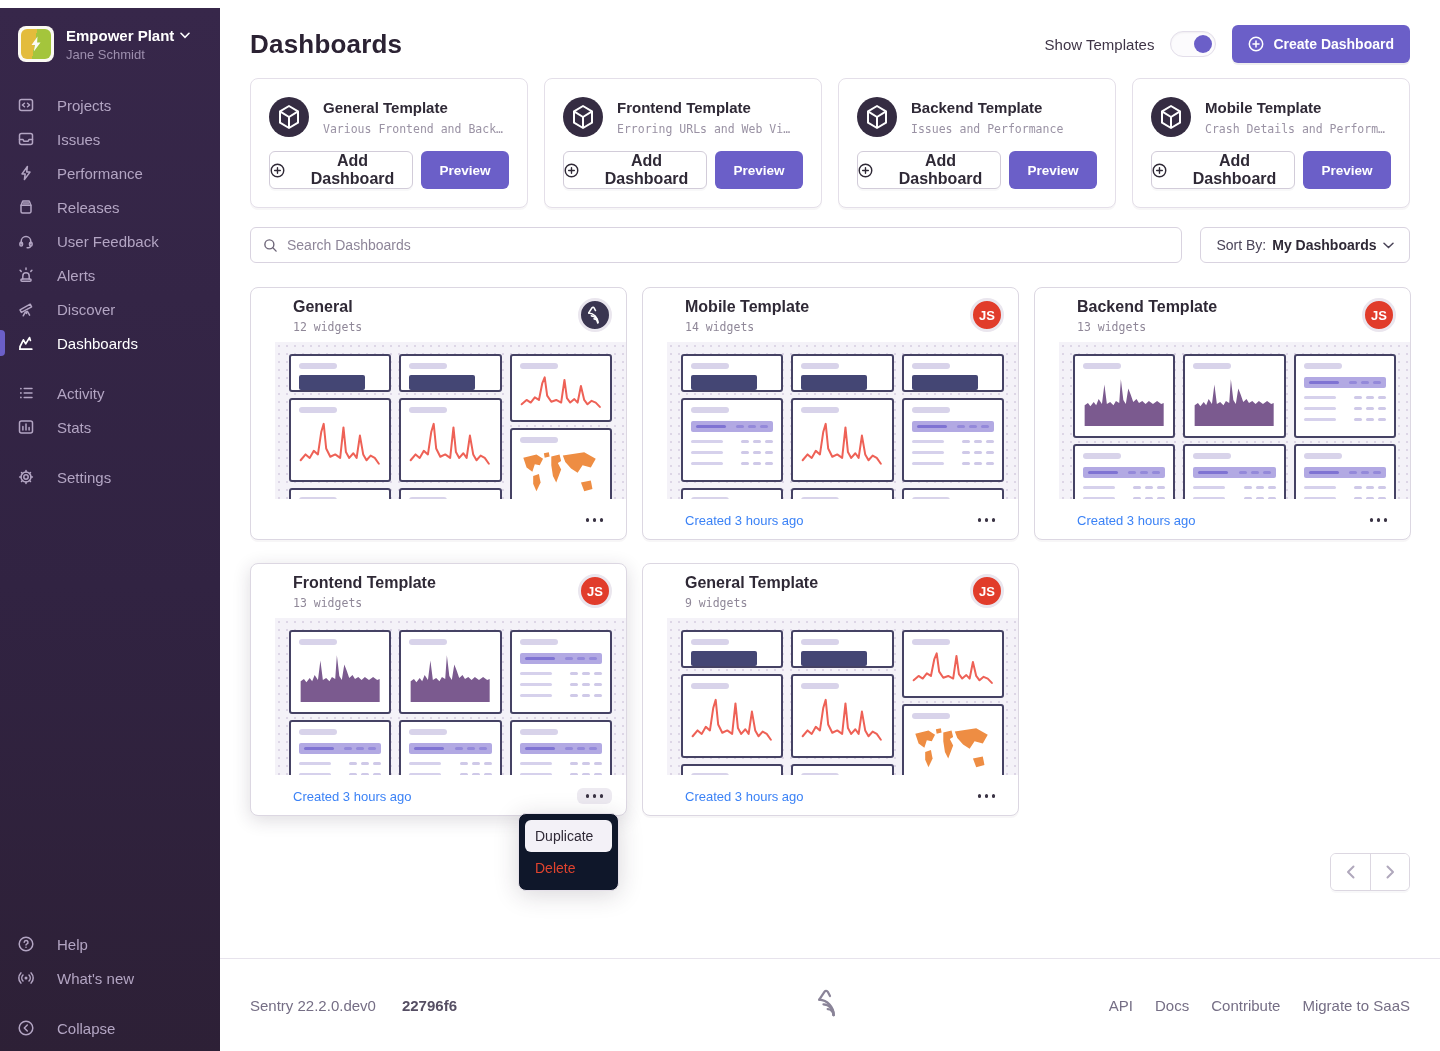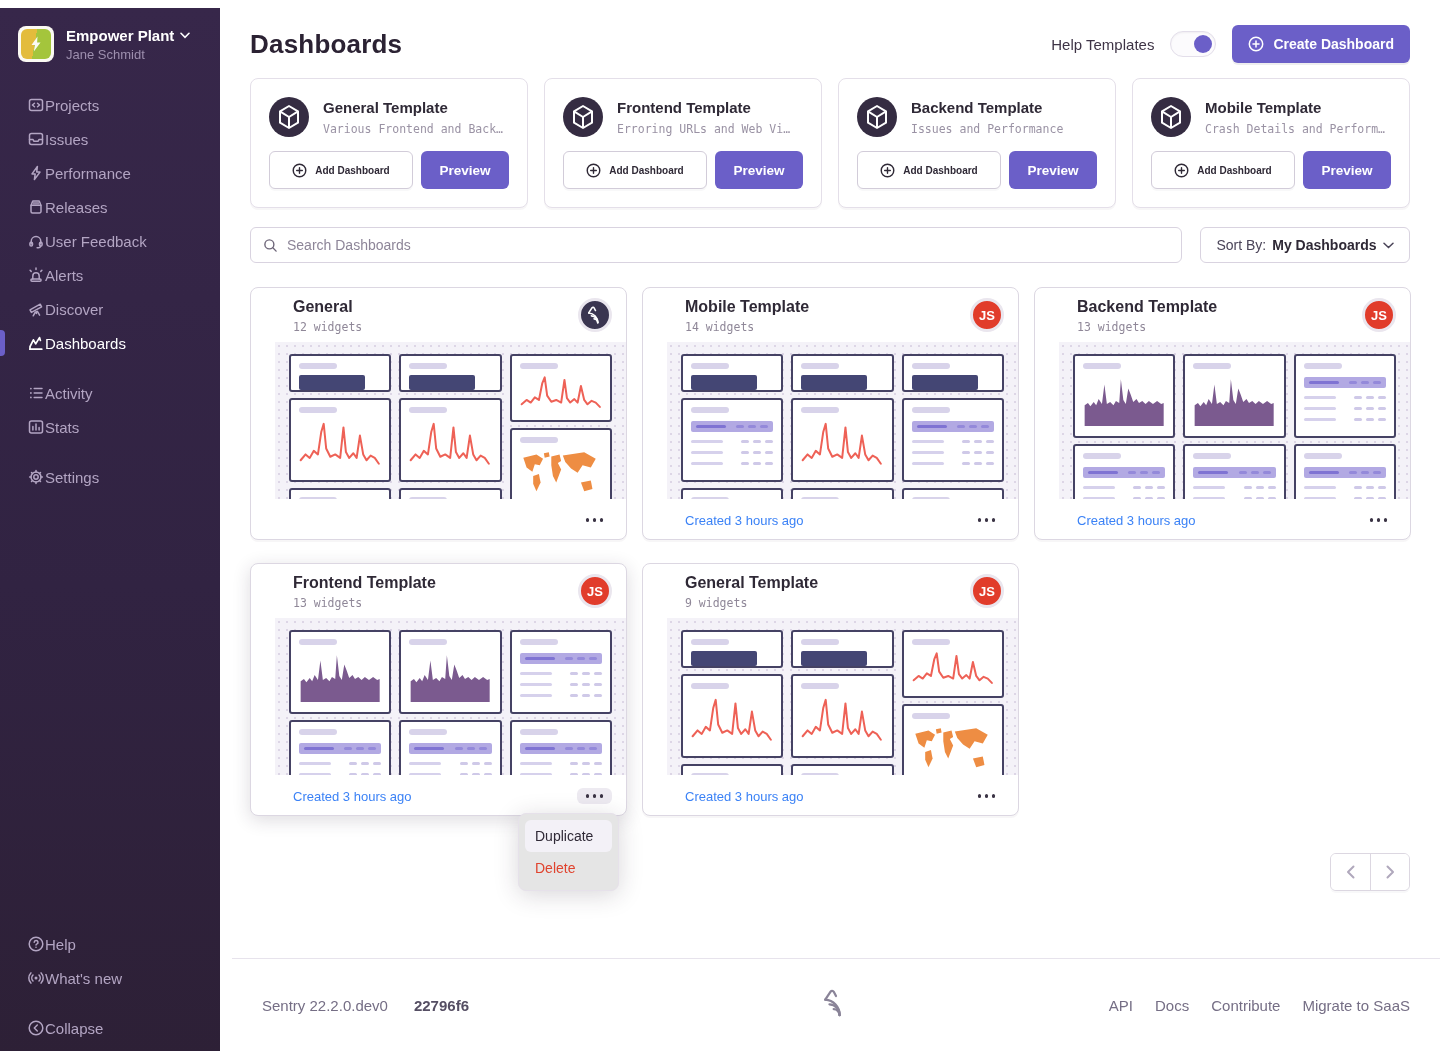--- a/index.html
+++ b/index.html
@@ -12,22 +12,22 @@
     display:flex; flex-direction:column; }
   .org { display:flex; align-items:flex-start; gap:12px; padding:18px 16px 10px 18px; cursor:pointer; }
   .org-logo { width:36px; height:36px; border-radius:8px; background:#fbfaf3; padding:3px; flex-shrink:0; }
   .org-logo-inner { width:100%; height:100%; border-radius:6px;
     background:linear-gradient(100deg,#e3bc3c 0%,#e3bc3c 46%,#a4c53c 46%,#a4c53c 100%);
     display:flex; align-items:center; justify-content:center; }
   .org-meta { padding-top:1px; }
   .org-name { color:#ffffff; font-weight:700; font-size:15px; display:flex; align-items:center; gap:6px; }
   .org-user { color:#9d8fae; font-size:13px; margin-top:3px; }
   .nav { margin-top:16px; }
-  .nav-item { position:relative; display:flex; align-items:center; gap:0; height:34px;
-    padding-left:27px; color:#b3a5c3; font-size:15px; cursor:pointer; }
+  .nav-item { position:relative; display:flex; align-items:center; gap:22px; height:34px;
+    padding-left:17px; color:#b3a5c3; font-size:15px; cursor:pointer; }
   .nav-item svg { flex-shrink:0; }
   .nav-item.active { color:#ffffff; }
   .nav-item.active::before { content:""; position:absolute; left:0; top:4px; width:5px; height:26px;
     background:#6b5fc8; border-radius:0 4px 4px 0; }
   .nav-gap { height:16px; }
   .sidebar-bottom { margin-top:auto; padding-bottom:14px; }
 
   
   .main { position:absolute; left:220px; top:0; width:1220px; height:1051px; background:#fff; }
 
@@ -49,21 +49,21 @@
   .tcard { flex:1; height:130px; background:#fff; border:1px solid #e4dfe9; border-radius:8px;
     padding:18px; position:relative; box-shadow:0 2px 0 rgba(43,34,51,.04); }
   .tcard-top { display:flex; gap:14px; align-items:center; }
   .tcube { width:40px; height:40px; border-radius:50%; background:#352c42; display:flex;
     align-items:center; justify-content:center; flex-shrink:0; }
   .tcard-title { font-size:15px; font-weight:700; color:#2f2936; }
   .tcard-desc { font-family:"DejaVu Sans Mono", monospace; font-size:11.5px; color:#9a92a4; margin-top:6px;
     white-space:nowrap; overflow:hidden; }
   .tcard-actions { position:absolute; left:18px; right:18px; bottom:18px; display:flex; gap:8px; }
   .btn-add { flex:1; display:flex; align-items:center; justify-content:center; gap:8px; height:38px;
-    background:#fff; border:1px solid #d2ccd9; border-radius:6px; font-weight:700; font-size:10px;
+    background:#fff; border:1px solid #d2ccd9; border-radius:6px; font-weight:700; font-size:16px;
     color:#2f2936; cursor:pointer; font-family:inherit; box-shadow:0 2px 0 rgba(43,34,51,.03); }
   .btn-preview { width:88px; height:38px; background:#6b5fc8; border:none; border-radius:6px;
     color:#fff; font-weight:700; font-size:13.5px; cursor:pointer; font-family:inherit; }
 
   
   .filter-row { position:absolute; left:30px; top:227px; width:1160px; display:flex; gap:18px; }
   .search-box { flex:1; height:36px; background:#fff; border:1px solid #d9d3e0; border-radius:6px;
     display:flex; align-items:center; padding:0 12px; gap:9px; }
   .search-box input { border:none; outline:none; flex:1; font-size:14px; color:#2f2936;
     font-family:inherit; background:transparent; }
@@ -107,36 +107,36 @@
   .phead .pd i { background:#9489da; }
   .prow { display:flex; align-items:center; justify-content:space-between; margin:8px 0; }
   .prow b { width:32px; height:3px; background:#d6d1ec; border-radius:1.5px; }
   .dcard-foot { height:42px; display:flex; align-items:center; padding:0 14px 0 18px; }
   .created { font-size:13px; color:#3b82f6; }
   .dots { margin-left:auto; display:flex; gap:3.5px; padding:6px 9px; border-radius:6px; cursor:pointer; }
   .dots span { width:3.5px; height:3.5px; border-radius:50%; background:#3b3445; }
   .dots.active { background:#edeaf1; }
 
   
-  .ctx-menu { position:absolute; left:298px; top:813px; width:101px; background:#e5e5e5;
+  .ctx-menu { position:absolute; left:298px; top:813px; width:101px; background:#0f172a;
     border:1px solid #e6e1ea; border-radius:8px; box-shadow:0 4px 24px rgba(43,34,51,.18);
     padding:6px; z-index:10; }
   .ctx-item { font-size:14px; color:#2f2936; padding:8px 10px; border-radius:6px; cursor:pointer; }
   .ctx-item.hovered { background:#f3f1f7; }
   .ctx-item.danger { color:#e0432e; }
 
   
   .pagination { position:absolute; left:1110px; top:853px; display:flex; border:1px solid #dcd7e1;
     border-radius:6px; overflow:hidden; background:#fff; box-shadow:0 2px 0 rgba(43,34,51,.03); }
   .page-btn { width:39px; height:36px; display:flex; align-items:center; justify-content:center;
     background:#fff; border:none; cursor:pointer; color:#b0a8bc; }
   .page-btn + .page-btn { border-left:1px solid #dcd7e1; }
 
   
-  .page-footer { position:absolute; left:12px; right:0; top:958px; height:93px; border-top:1px solid #e7e3ec; }
+  .page-footer { position:absolute; left:0; right:0; top:958px; height:93px; border-top:1px solid #e7e3ec; }
   .footer-inner { position:relative; height:100%; display:flex; align-items:center; padding:0 30px; }
   .footer-version { font-size:15px; color:#756e85; }
   .footer-build { font-size:15px; font-weight:700; color:#554e63; margin-left:26px; }
   .footer-logo { position:absolute; left:50%; transform:translateX(-50%); color:#8a8498; }
   .footer-links { margin-left:auto; display:flex; gap:22px; }
   .footer-link { font-size:15px; color:#756e85; cursor:pointer; text-decoration:none; }
 </style>
 </head>
 <body>
 
@@ -277,21 +277,21 @@
         <span>Collapse</span>
       </div>
     </div>
   </div>
 
   <div class="main">
 
     <div class="page-header">
       <div class="page-title">Dashboards</div>
       <div class="header-right">
-        <span class="show-templates-label">Help Templates</span>
+        <span class="show-templates-label">Show Templates</span>
         <div class="toggle">
             <div class="knob"></div>
           </div>
         <button class="btn-primary">
           <svg width="16" height="16" viewBox="0 0 16 16">
             <circle cx="8" cy="8" r="6.7" fill="none" stroke="#fff" stroke-width="1.5"></circle>
             <path d="M8,5 V11 M5,8 H11" stroke="#fff" stroke-width="1.5" stroke-linecap="round"></path>
           </svg>
           <span>Create Dashboard</span>
         </button>

